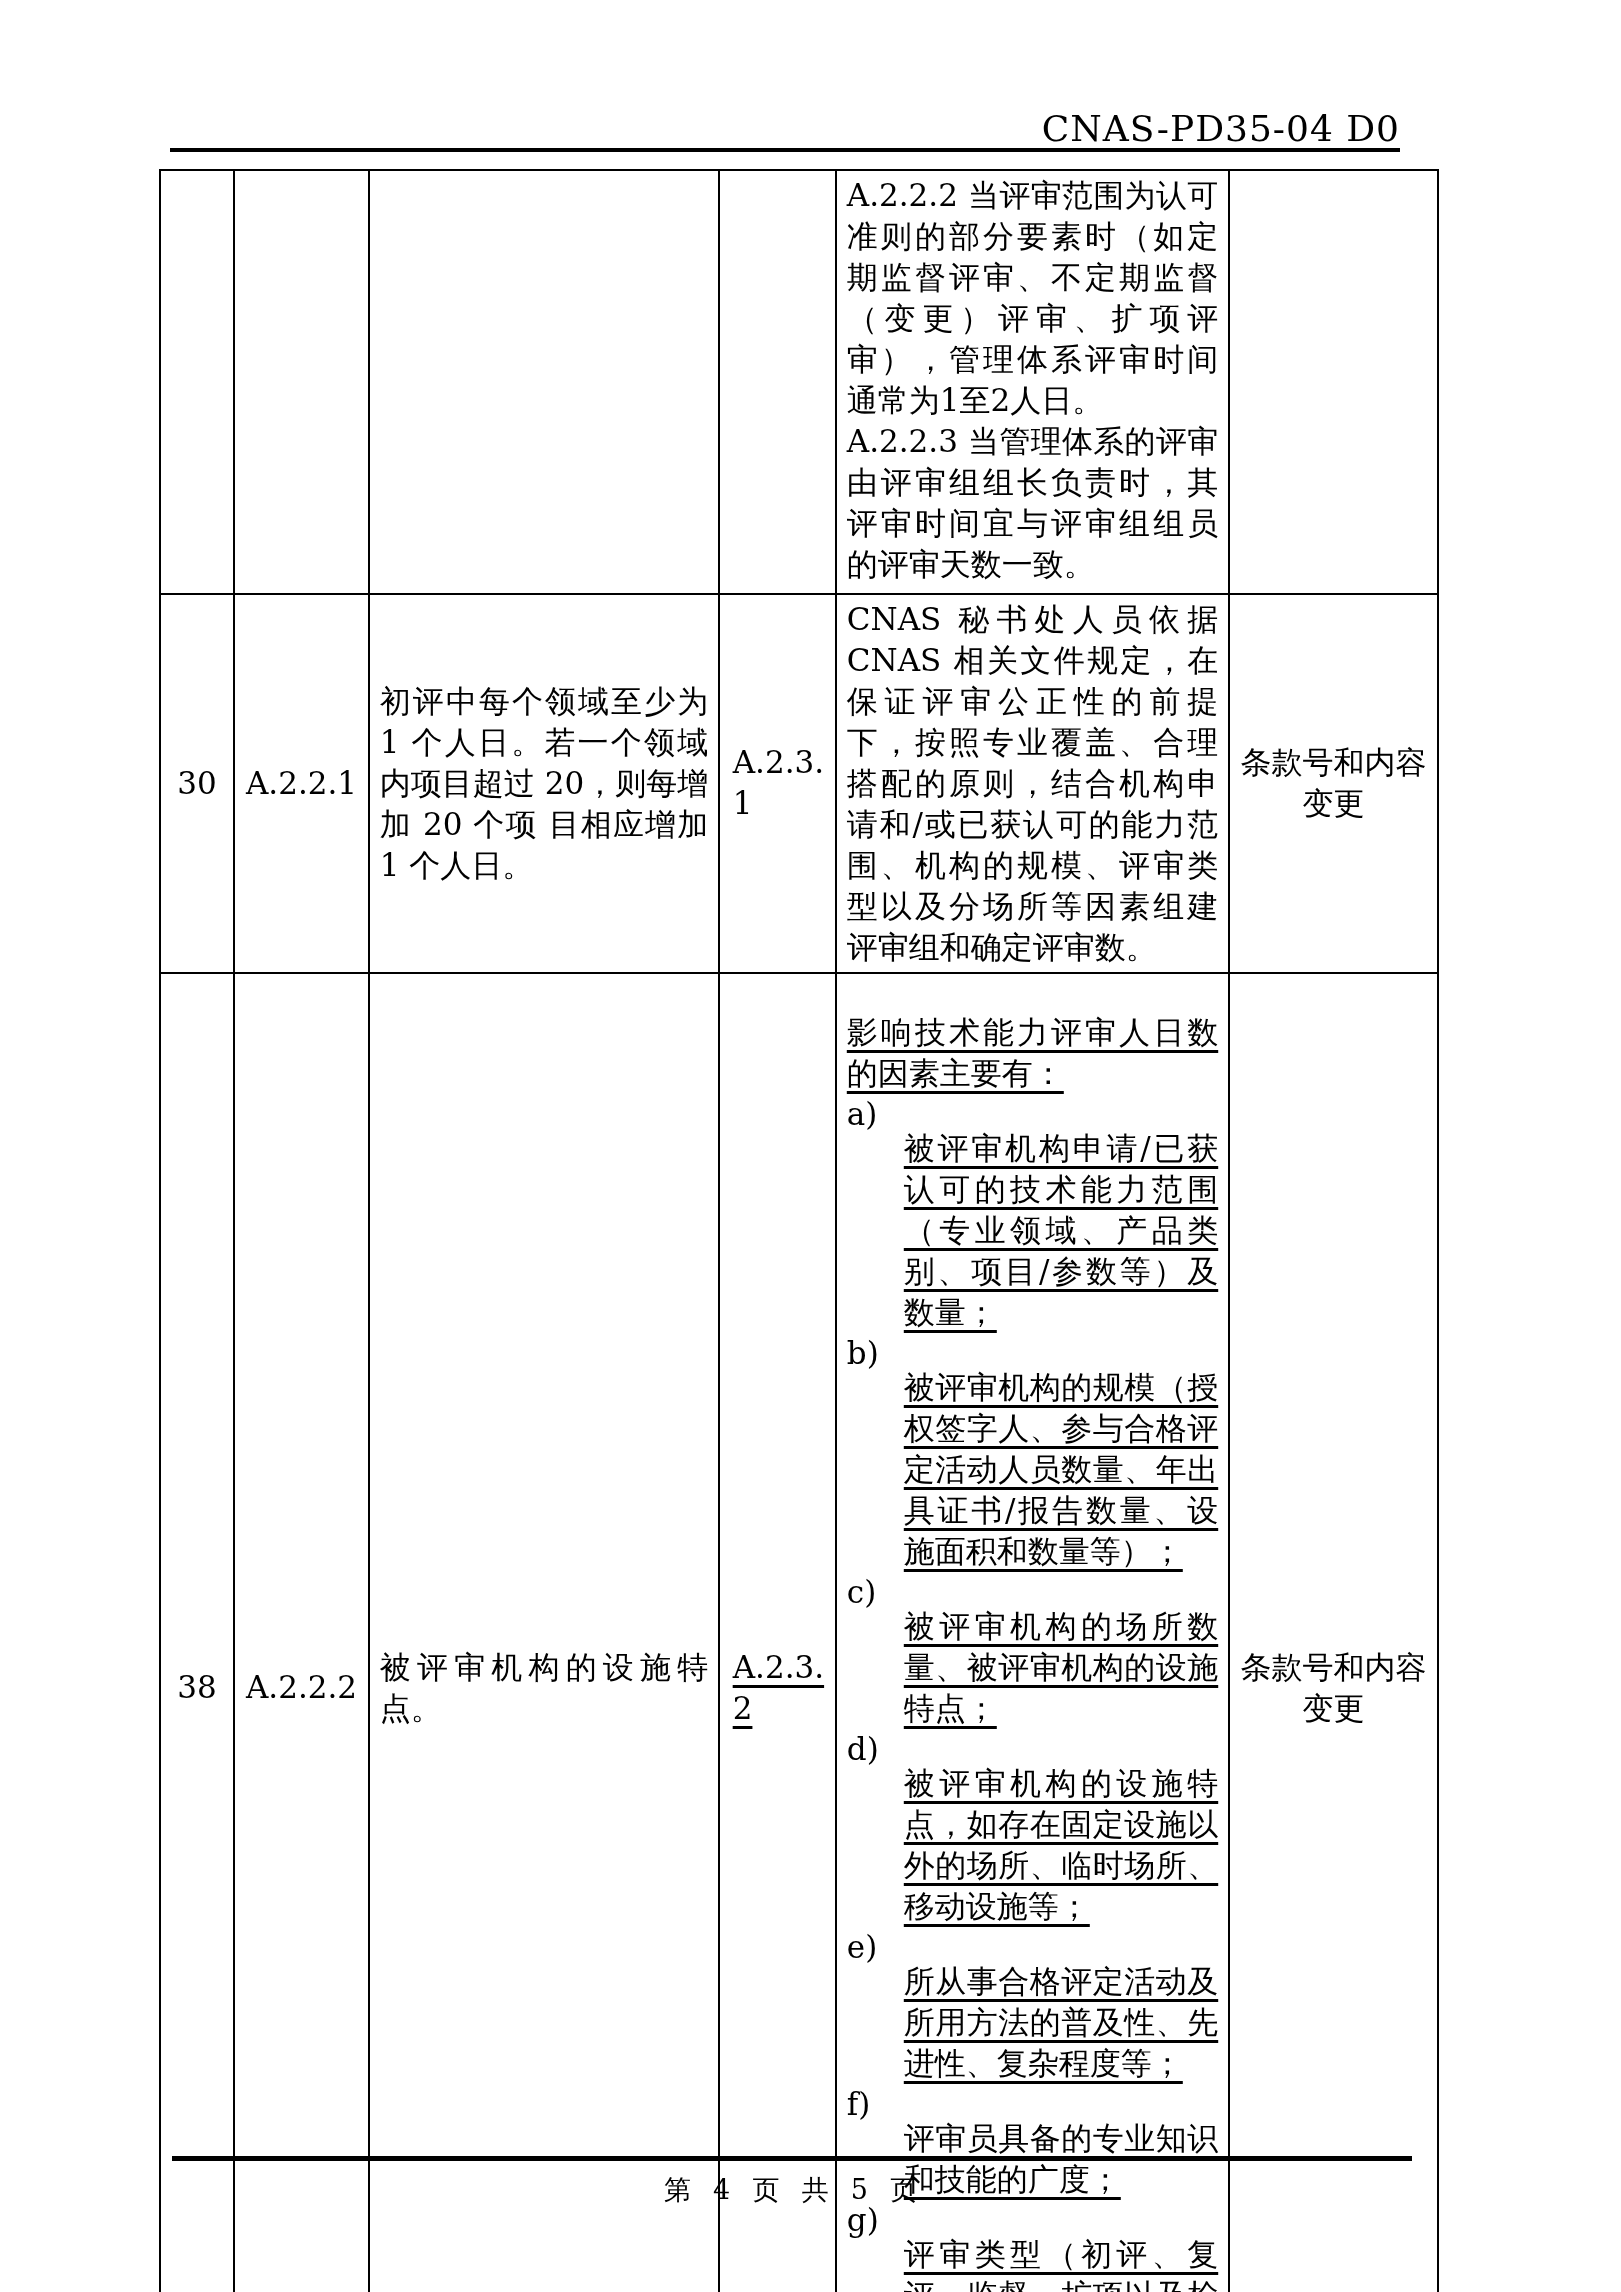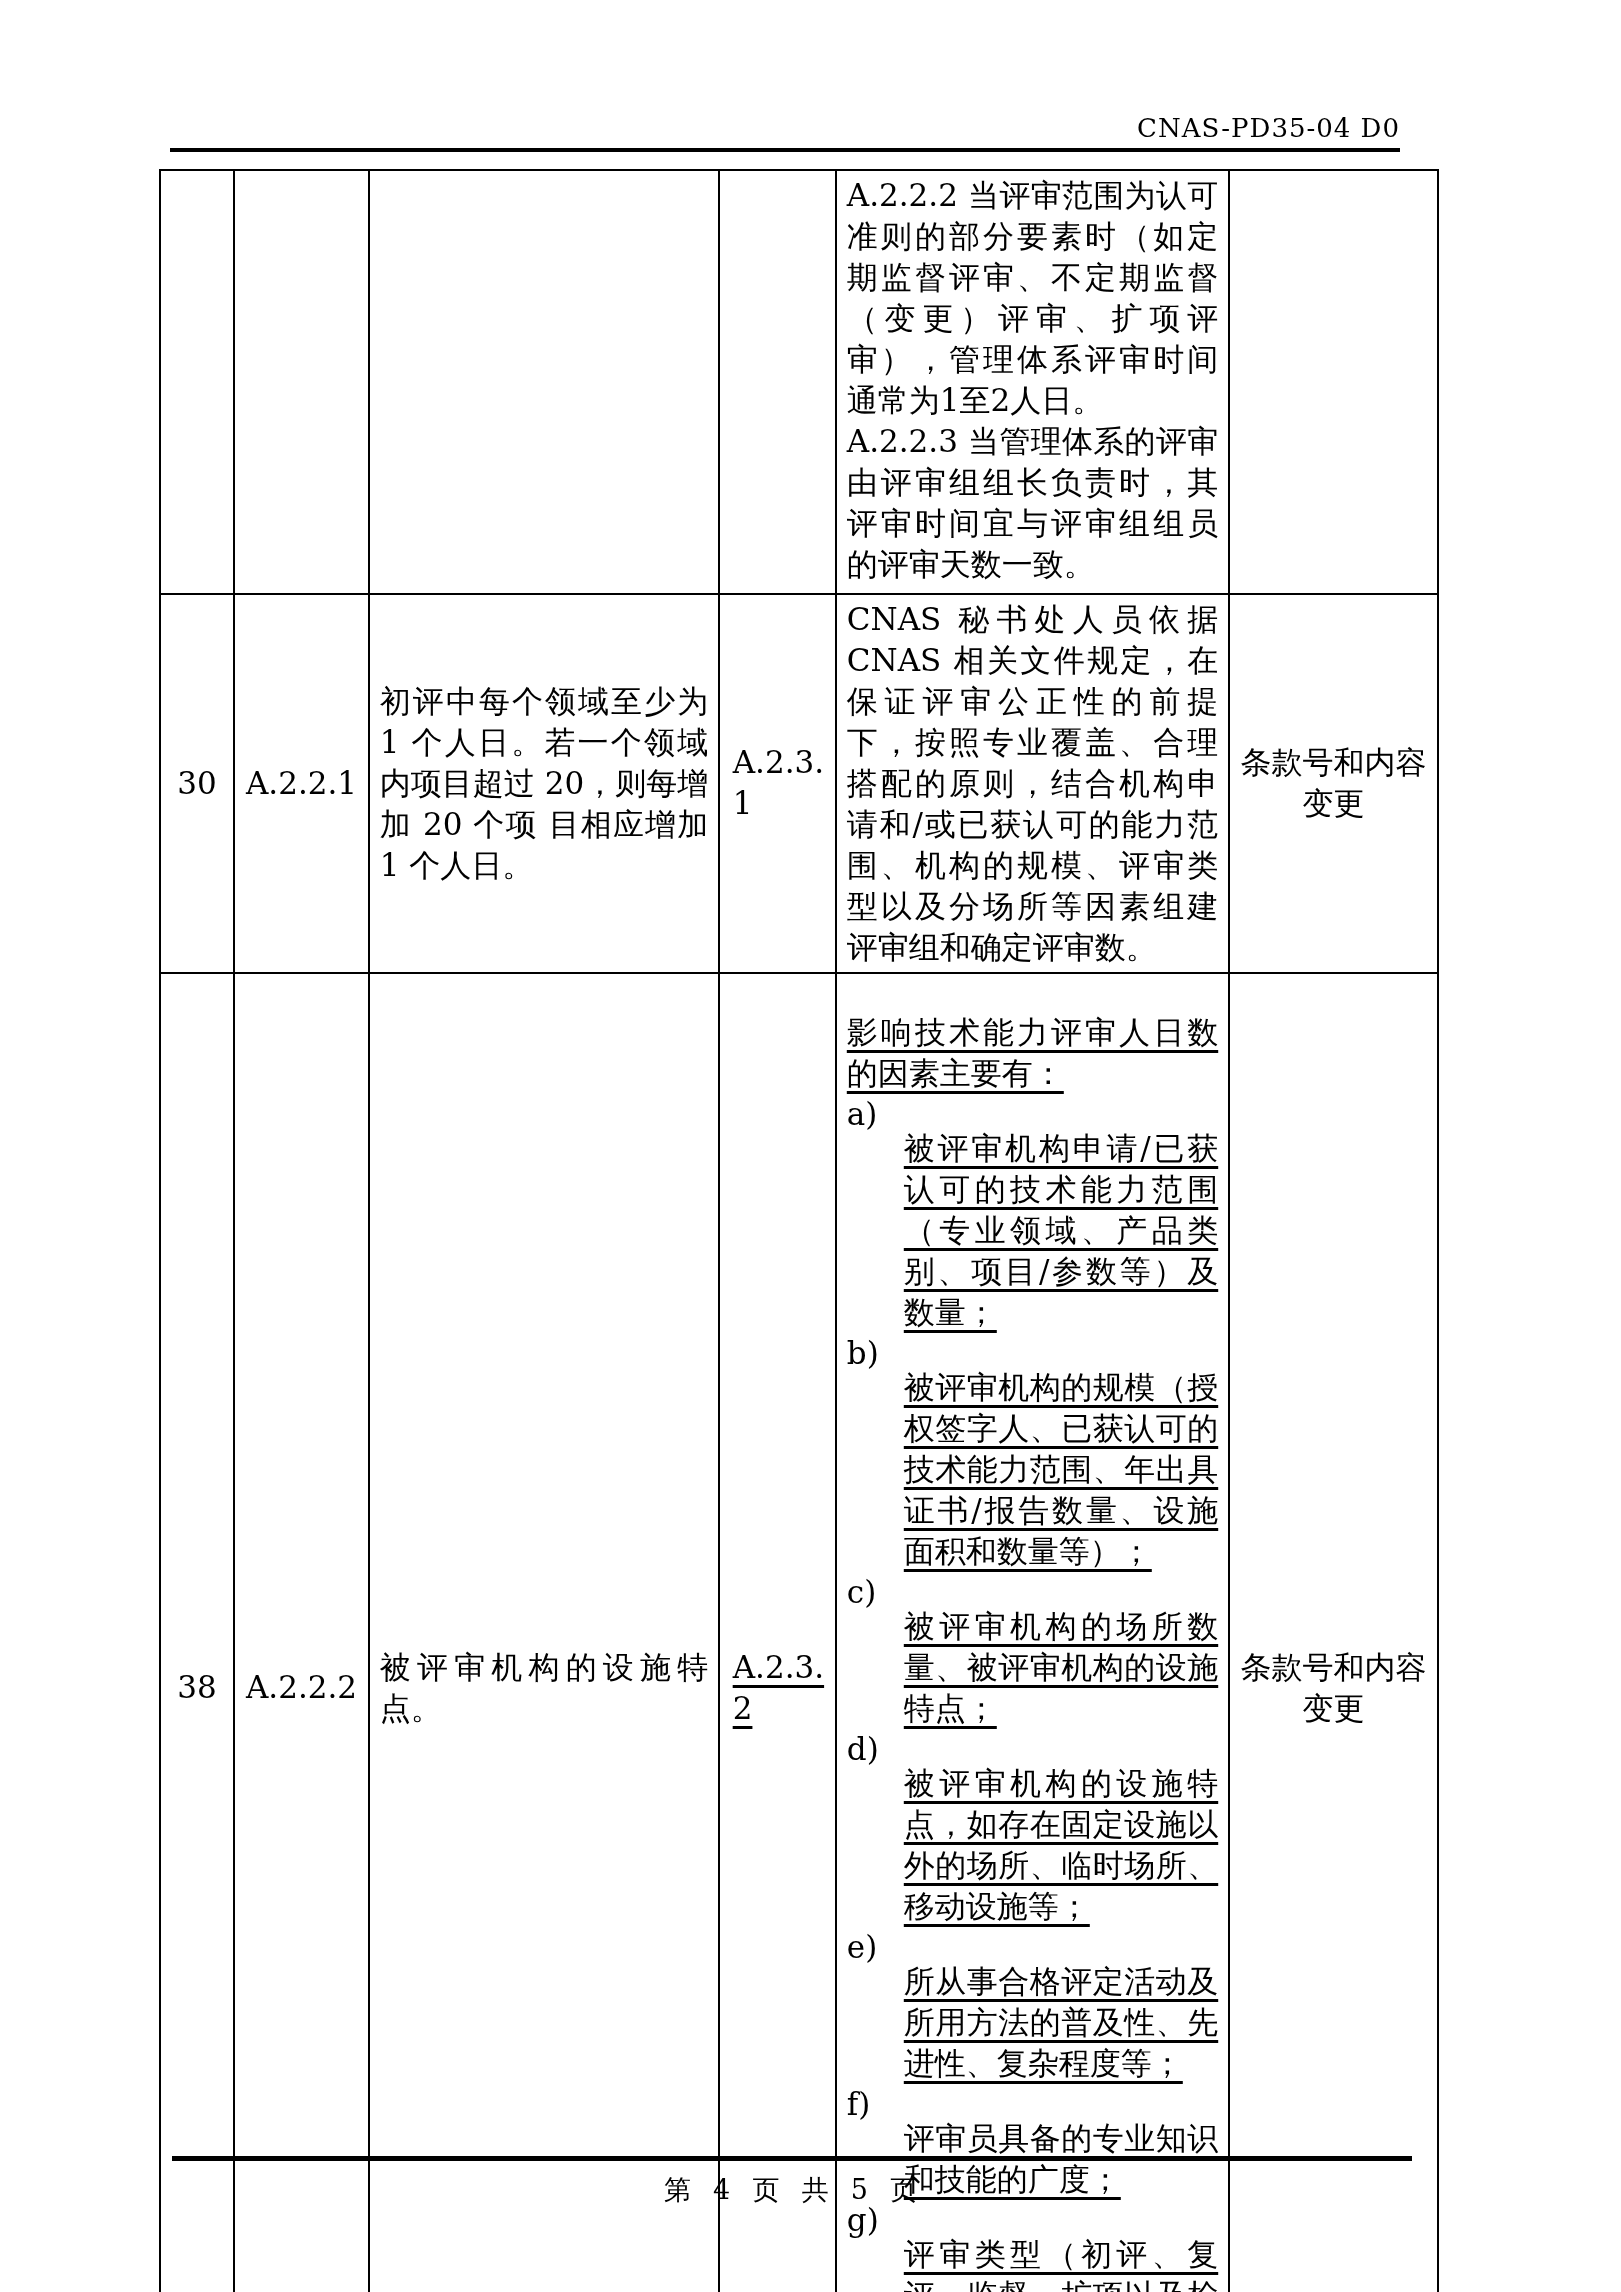--- a/index.html
+++ b/index.html
@@ -8,21 +8,21 @@
     width:1621px;height:2293px;
     background:#ffffff;
     font-family:"DejaVu Serif","Liberation Serif",serif;
     color:#000;
     overflow:hidden;
   }
   .doc-code{
     position:absolute;
     top:112px;left:170px;width:1230px;
     text-align:right;
-    font-size:26px;line-height:33px;
+    font-size:36px;line-height:33px;
     letter-spacing:1px;
   }
   .header-rule{
     position:absolute;
     top:148px;left:170px;width:1230px;height:3.9px;
     background:#000;
   }
   table.change-table{
     position:absolute;
     top:169px;left:159px;
@@ -116,21 +116,21 @@
         <td class="pre pad-l u">A.2.3.
 2</td>
         <td class="v-top just">
           <div class="u">影响技术能力评审人日数的因素主要有：</div>
           <div class="item">
             <span class="marker">a)</span>
             <span class="itext u">被评审机构申请/已获认可的技术能力范围（专业领域、产品类别、项目/参数等）及数量；</span>
           </div>
           <div class="item">
             <span class="marker">b)</span>
-            <span class="itext u">被评审机构的规模（授权签字人、已获认可的技术能力范围、年出具证书/报告数量、设施面积和数量等）；</span>
+            <span class="itext u">被评审机构的规模（授权签字人、参与合格评定活动人员数量、年出具证书/报告数量、设施面积和数量等）；</span>
           </div>
           <div class="item">
             <span class="marker">c)</span>
             <span class="itext u">被评审机构的场所数量、被评审机构的设施特点；</span>
           </div>
           <div class="item">
             <span class="marker">d)</span>
             <span class="itext u">被评审机构的设施特点，如存在固定设施以外的场所、临时场所、移动设施等；</span>
           </div>
           <div class="item">

